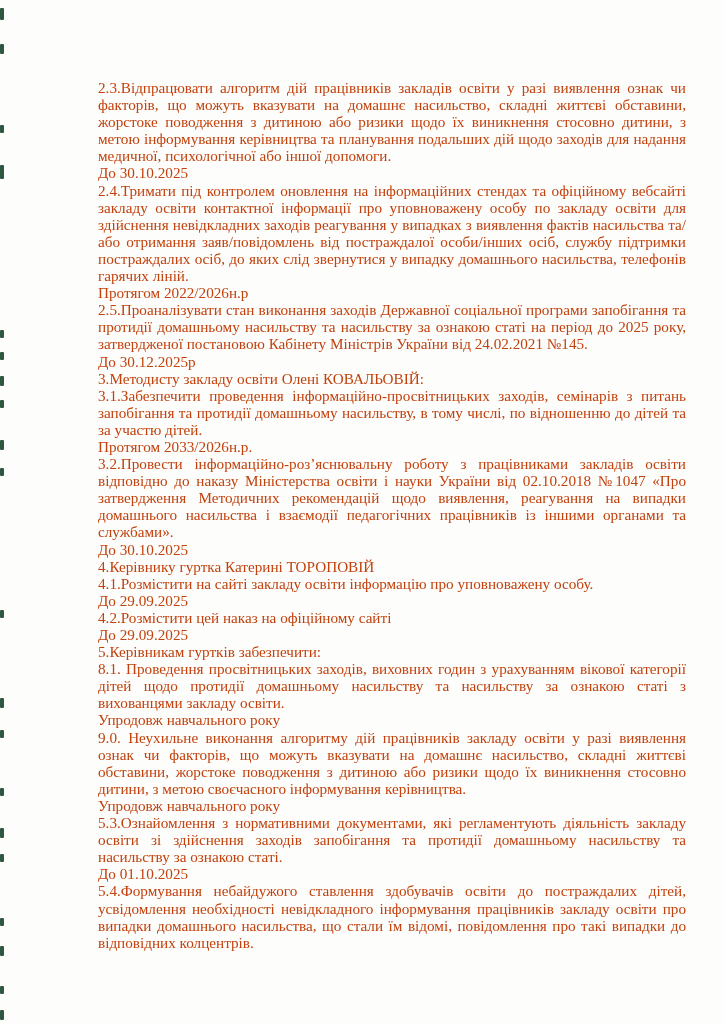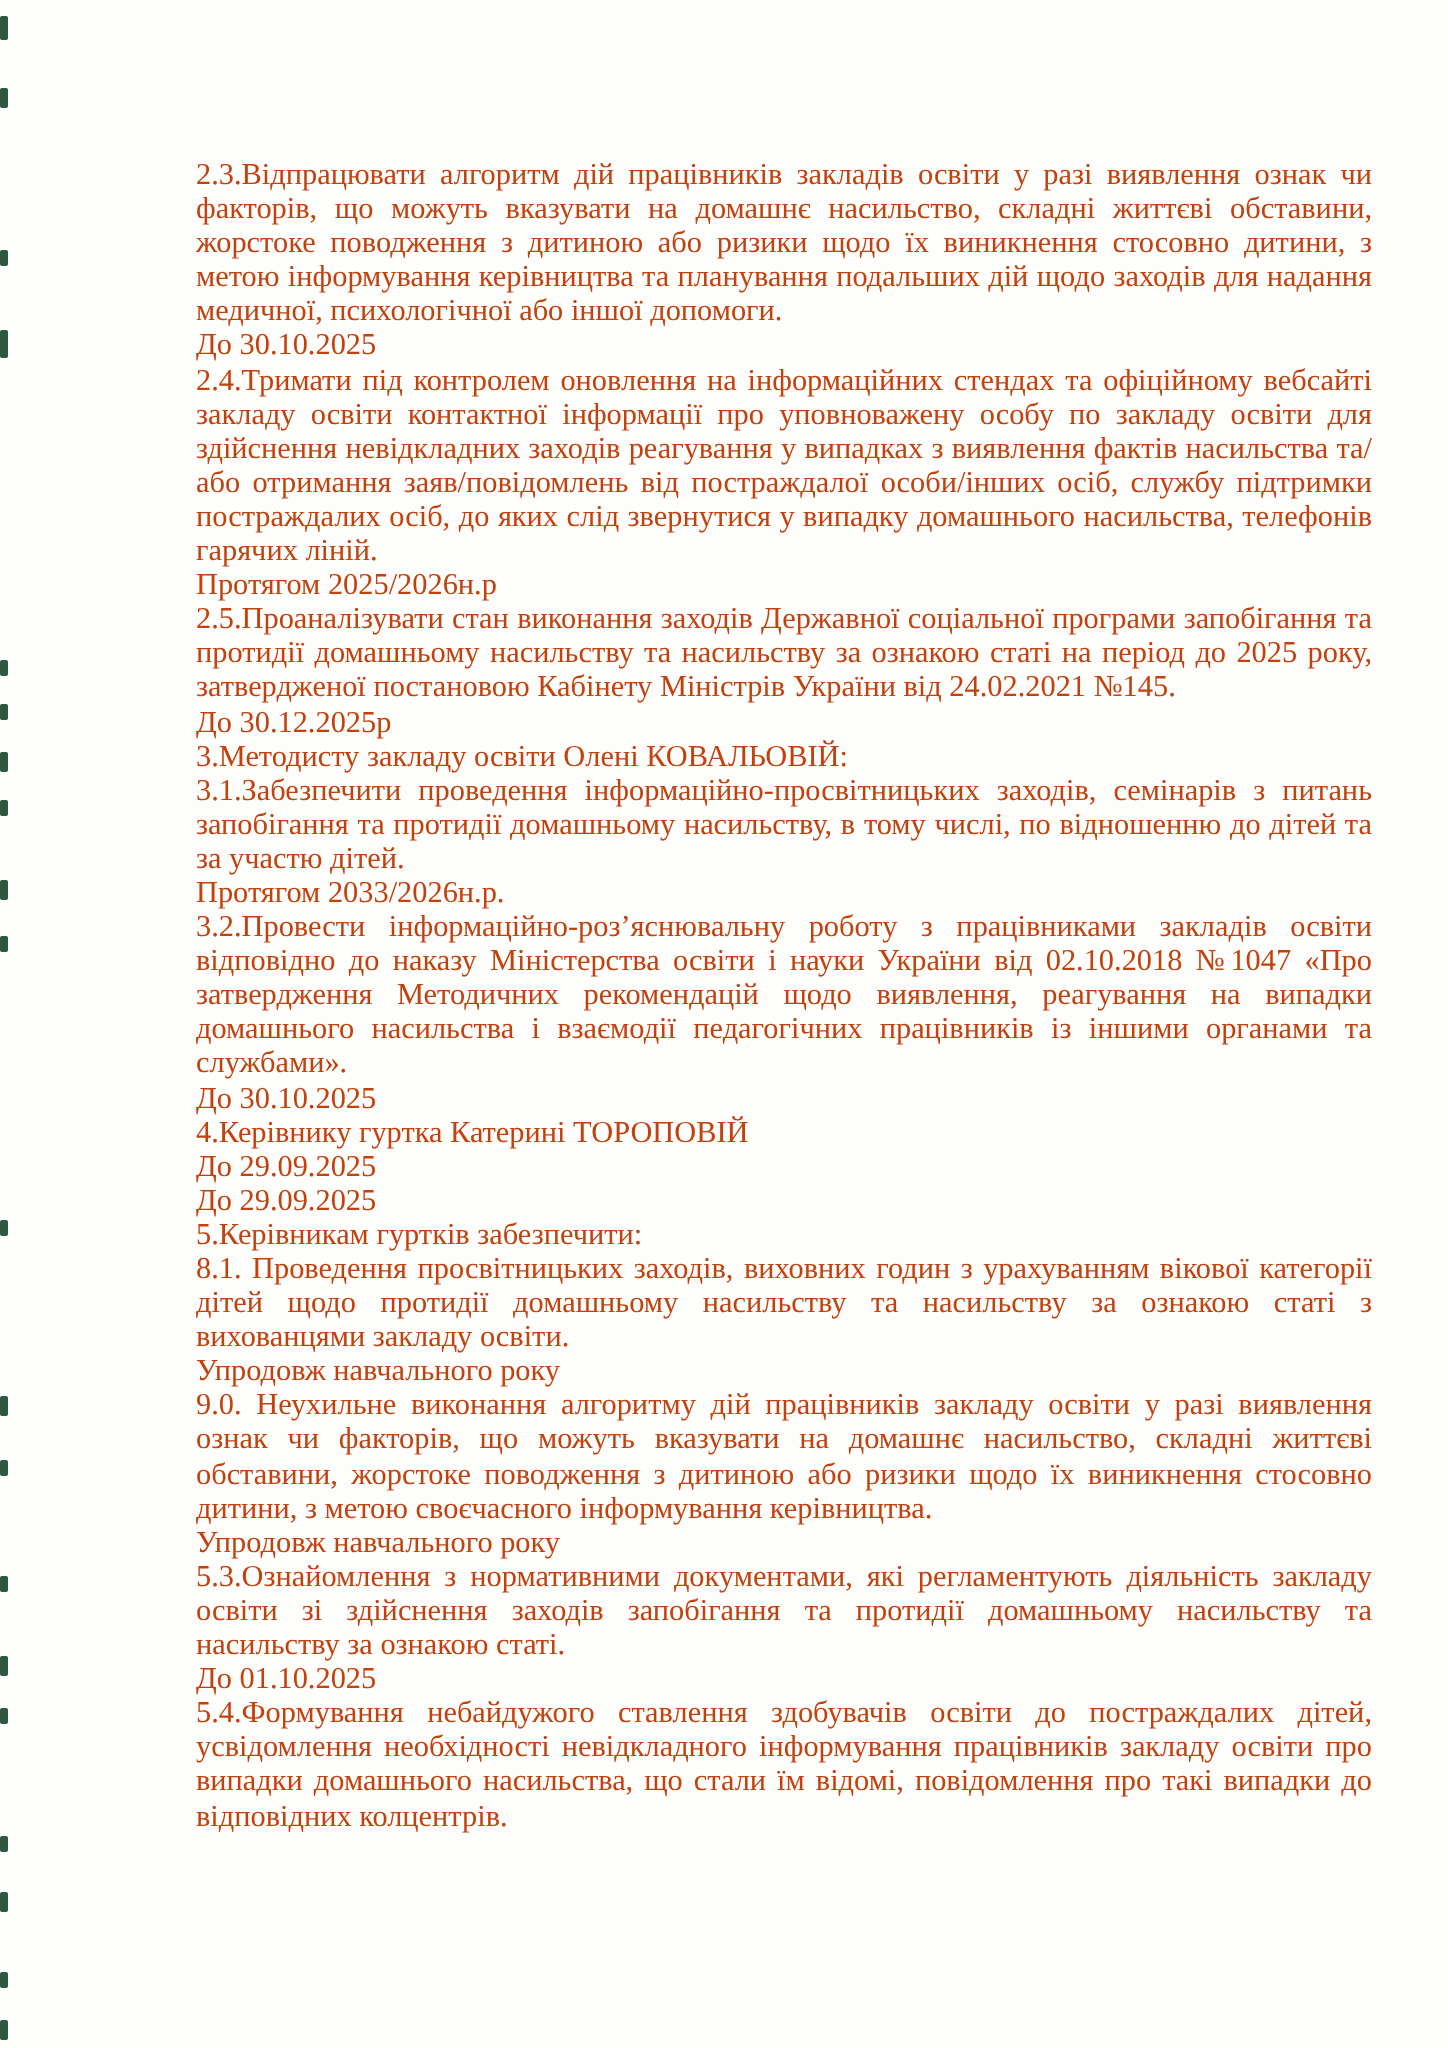--- a/index.html
+++ b/index.html
@@ -35,30 +35,32 @@
   }
 </style>
 </head>
 <body>
 
 <div class="page" style="background: rgb(253, 253, 252); color: #c2410c;">
   <div class="content">
       <p class="para">2.3.Відпрацювати алгоритм дій працівників закладів освіти у разі виявлення ознак чи факторів, що можуть вказувати на домашнє насильство, складні життєві обставини, жорстоке поводження з дитиною або ризики щодо їх виникнення стосовно дитини, з метою інформування керівництва та планування подальших дій щодо заходів для надання медичної, психологічної або іншої допомоги.</p>
       <p class="deadline">До 30.10.2025</p>
       <p class="para">2.4.Тримати під контролем оновлення на інформаційних стендах та офіційному вебсайті закладу освіти контактної інформації про уповноважену особу по закладу освіти для здійснення невідкладних заходів реагування у випадках з виявлення фактів насильства та/або отримання заяв/повідомлень від постраждалої особи/інших осіб, службу підтримки постраждалих осіб, до яких слід звернутися у випадку домашнього насильства, телефонів гарячих ліній.</p>
-      <p class="deadline">Протягом 2025/2026н.р</p>
+      <p class="deadline">Протягом 2022/2026н.р</p>
       <p class="para">2.5.Проаналізувати стан виконання заходів Державної соціальної програми запобігання та протидії домашньому насильству та насильству за ознакою статі на період до 2025 року, затвердженої постановою Кабінету Міністрів України від 24.02.2021 №145.</p>
       <p class="deadline">До 30.12.2025р</p>
       <p class="para">3.Методисту закладу освіти Олені КОВАЛЬОВІЙ:</p>
       <p class="para">3.1.Забезпечити проведення інформаційно-просвітницьких заходів, семінарів з питань запобігання та протидії домашньому насильству, в тому числі, по відношенню до дітей та за участю дітей.</p>
       <p class="deadline">Протягом 2033/2026н.р.</p>
       <p class="para">3.2.Провести інформаційно-роз’яснювальну роботу з працівниками закладів освіти відповідно до наказу Міністерства освіти і науки України від 02.10.2018 №1047 «Про затвердження Методичних рекомендацій щодо виявлення, реагування на випадки домашнього насильства і взаємодії педагогічних працівників із іншими органами та службами».</p>
       <p class="deadline">До 30.10.2025</p>
       <p class="para">4.Керівнику гуртка Катерині ТОРОПОВІЙ</p>
+      <p class="para">4.1.Розмістити на сайті закладу освіти інформацію про уповноважену особу.</p>
       <p class="deadline">До 29.09.2025</p>
+      <p class="para">4.2.Розмістити цей наказ на офіційному сайті</p>
       <p class="deadline">До 29.09.2025</p>
       <p class="para">5.Керівникам гуртків забезпечити:</p>
       <p class="para">8.1. Проведення просвітницьких заходів, виховних годин з урахуванням вікової категорії дітей щодо протидії домашньому насильству та насильству за ознакою статі з вихованцями закладу освіти.</p>
       <p class="deadline">Упродовж навчального року</p>
       <p class="para">9.0. Неухильне виконання алгоритму дій працівників закладу освіти у разі виявлення ознак чи факторів, що можуть вказувати на домашнє насильство, складні життєві обставини, жорстоке поводження з дитиною або ризики щодо їх виникнення стосовно дитини, з метою своєчасного інформування керівництва.</p>
       <p class="deadline">Упродовж навчального року</p>
       <p class="para">5.3.Ознайомлення з нормативними документами, які регламентують діяльність закладу освіти зі здійснення заходів запобігання та протидії домашньому насильству та насильству за ознакою статі.</p>
       <p class="deadline">До 01.10.2025</p>
       <p class="para">5.4.Формування небайдужого ставлення здобувачів освіти до постраждалих дітей, усвідомлення необхідності невідкладного інформування працівників закладу освіти про випадки домашнього насильства, що стали їм відомі, повідомлення про такі випадки до відповідних колцентрів.</p>
     </div>

